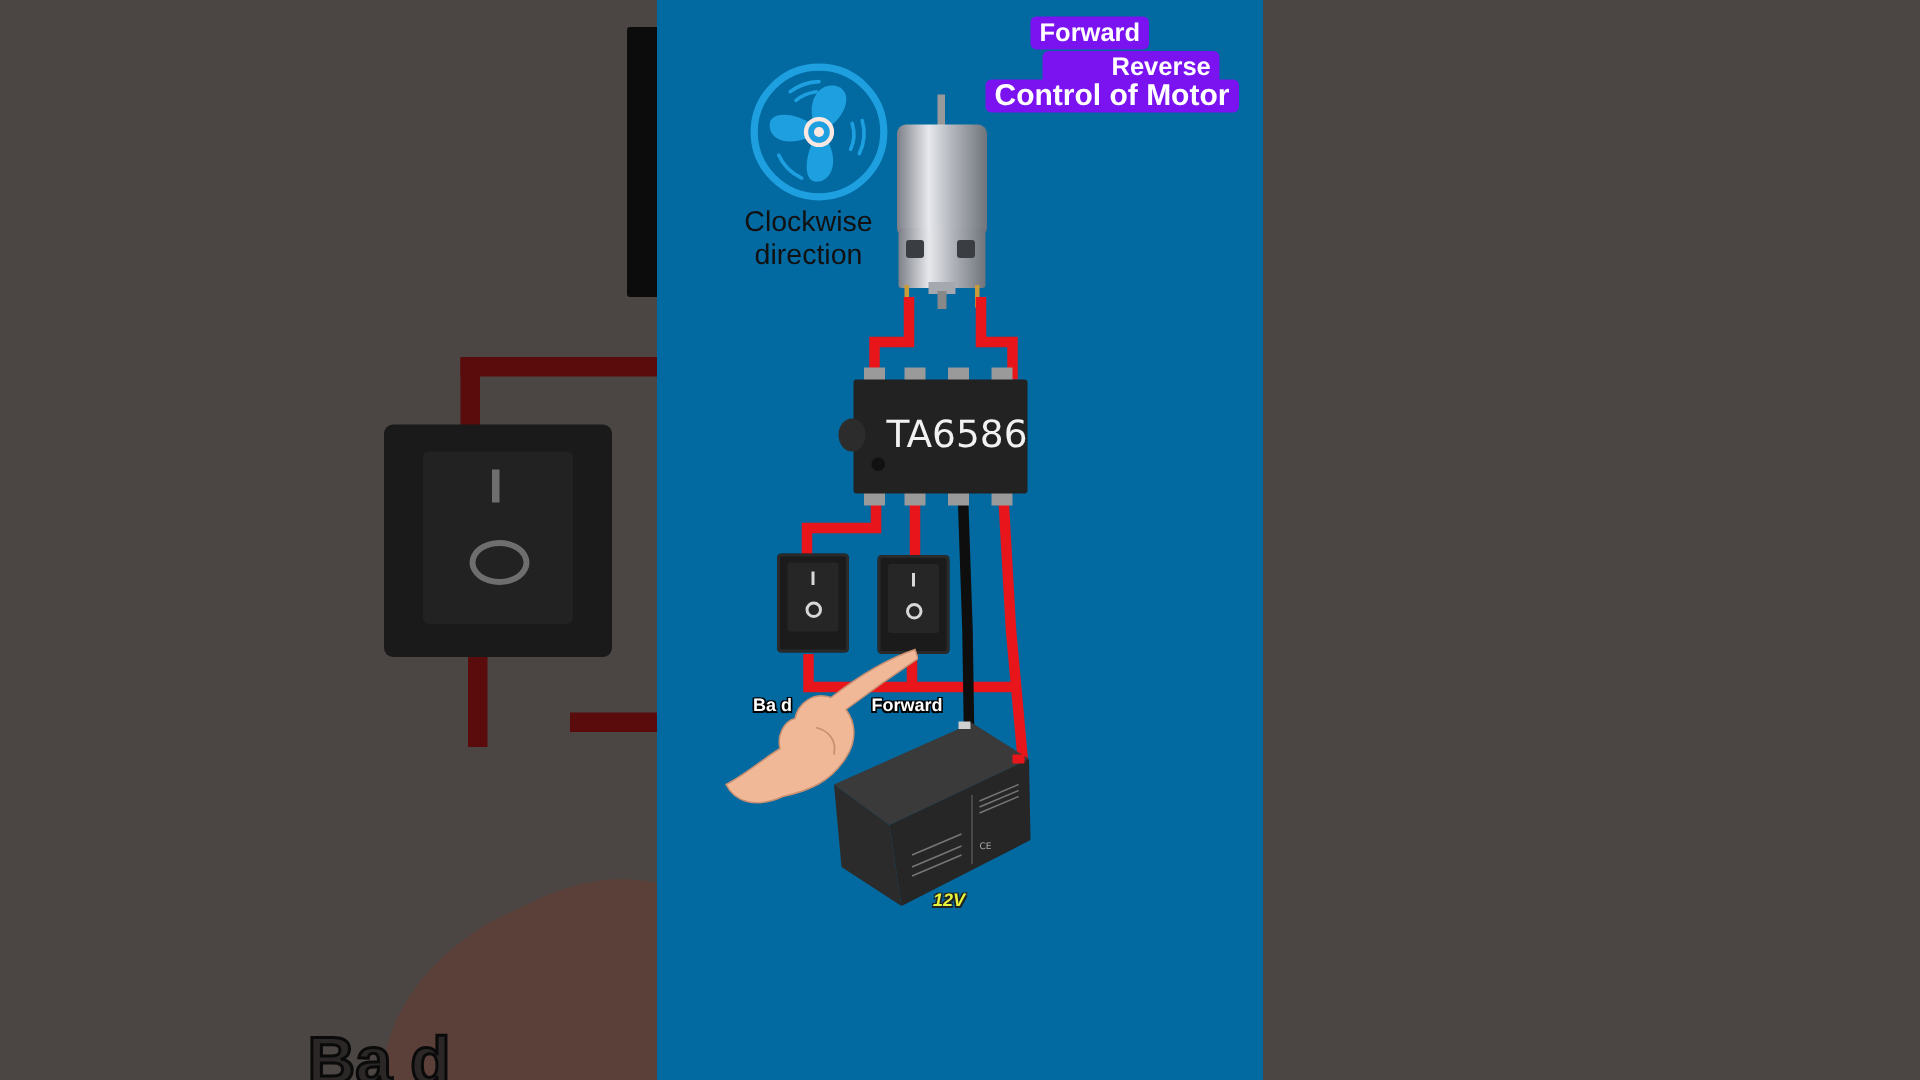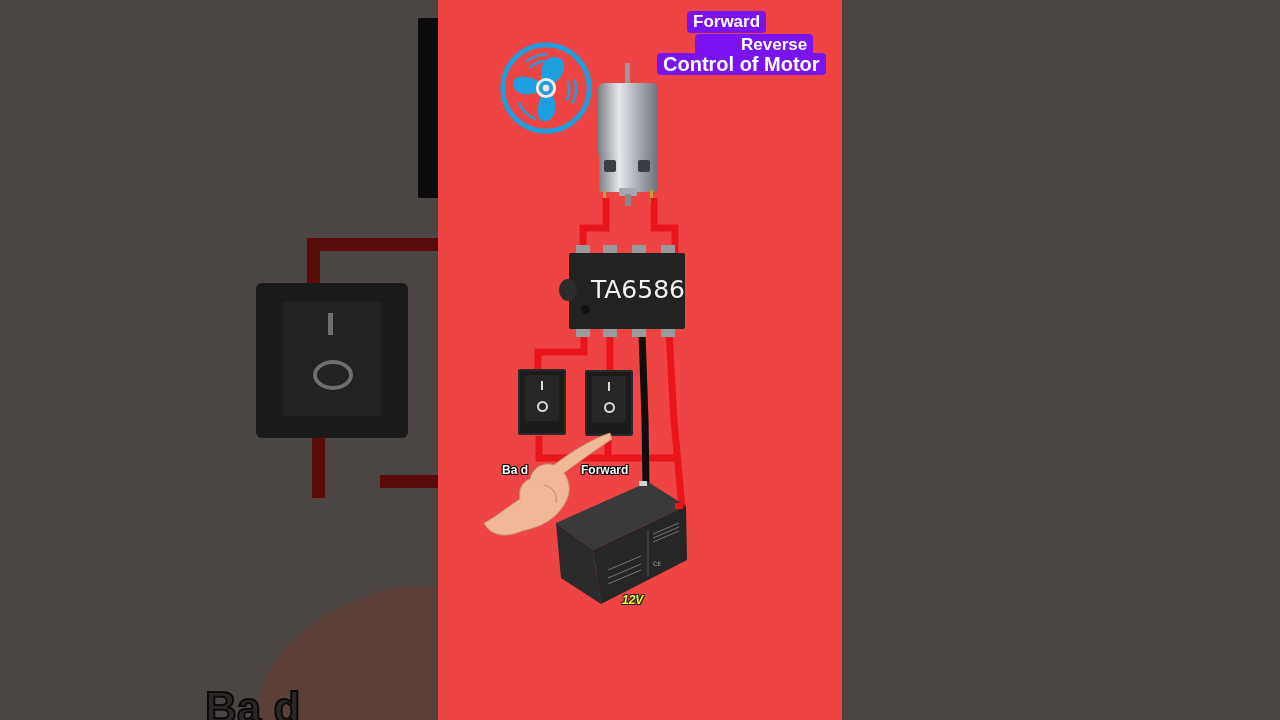--- a/index.html
+++ b/index.html
@@ -42,21 +42,21 @@
       color: #2a2726; -webkit-text-stroke: 2px #0a0a0a;
     }
     .bg-finger {
       position: absolute; left: 250px; top: 600px; width: 260px; height: 200px;
       background: #5a4038; border-radius: 50% 40% 0 0; transform: rotate(-25deg);
     }
 
     
     .panel {
       position: absolute; left: 438px; top: 0; width: 404px; height: 720px;
-      background: #ef4444; overflow: hidden;
+      background: #0369a1; overflow: hidden;
     }
     .title-tag {
       position: absolute; background: #7b12f0; color: #fff; font-weight: bold;
       font-size: 17px; text-align: center; border-radius: 4px; padding: 1px 6px;
       line-height: 20px; white-space: nowrap;
     }
     .fan-icon { position: absolute; left: 60px; top: 40px; width: 96px; height: 96px; }
     .fan-caption {
       position: absolute; left: 48px; top: 138px; width: 106px; text-align: center;
       font-size: 19px; line-height: 22px; color: #111;
@@ -140,20 +140,24 @@
     <circle cx="50" cy="50" r="9" fill="#1ea0e0" stroke="#fde8e1" stroke-width="3"></circle>
     <circle cx="50" cy="50" r="3.5" fill="#fde8e1"></circle>
     <g fill="none" stroke="#1ea0e0" stroke-width="2.5" stroke-linecap="round">
       <path d="M30 22 A35 35 0 0 1 50 15"></path>
       <path d="M34 28 A28 28 0 0 1 48 22"></path>
       <path d="M80 42 A32 32 0 0 1 78 65"></path>
       <path d="M73 44 A25 25 0 0 1 72 62"></path>
       <path d="M22 66 A32 32 0 0 0 38 82"></path>
     </g>
   </svg>
+  <div class="fan-caption">
+    <div>Clockwise</div>
+    <div>direction</div>
+  </div>
 
   <svg class="motor-svg" viewBox="0 0 70 150">
     <defs>
       <linearGradient id="metal" x1="0" x2="1">
         <stop offset="0" stop-color="#7d8088"></stop>
         <stop offset="0.35" stop-color="#e6e8ec"></stop>
         <stop offset="0.6" stop-color="#b5b8bf"></stop>
         <stop offset="1" stop-color="#6f737a"></stop>
       </linearGradient>
     </defs>

